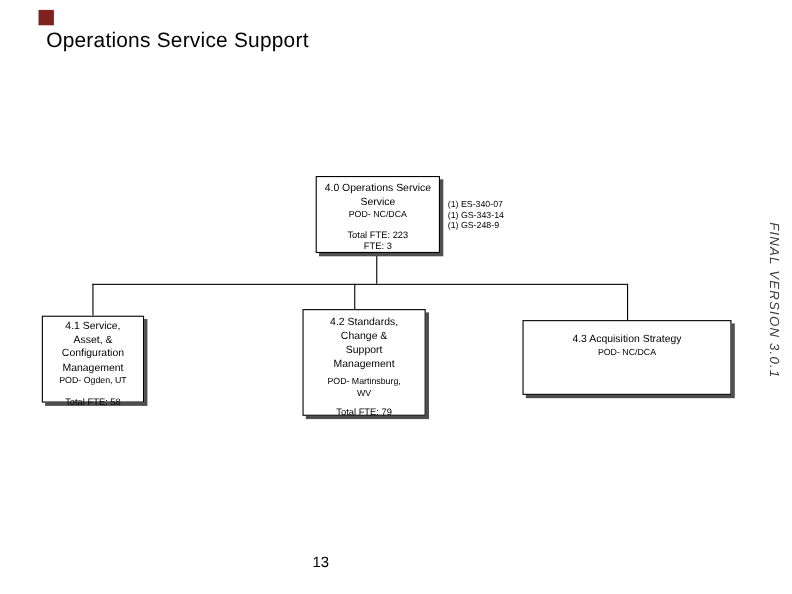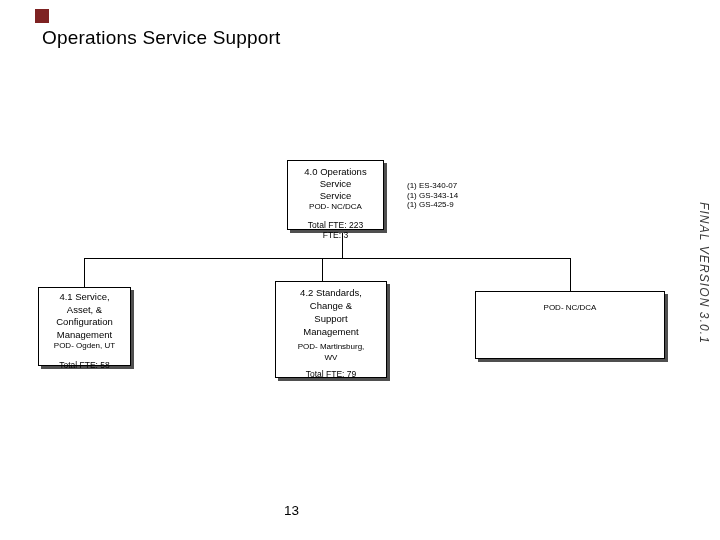--- a/index.html
+++ b/index.html
@@ -36,21 +36,21 @@
     border: 1.5px solid #000000;
     box-shadow: 3px 3px 0 0 #4f4f4f;
     box-sizing: border-box;
     text-align: center;
   }
   .org-box .name { font-size: 9.5px; line-height: 12.5px; }
   .org-box .pod  { font-size: 8px;  line-height: 10px; }
   .org-box .fte  { font-size: 8.5px; line-height: 10px; }
   .line { display: block; }
 
-  .box-root { left: 287px; top: 160px; width: 97px; height: 70px; padding-top: 5px; }
+  .box-root { left: 287px; top: 160px; width: 113px; height: 70px; padding-top: 5px; }
   .box-root .name { line-height: 12px; }
   .box-root .gap { height: 8px; }
 
   .box-c0 { left: 38px;  top: 287px; width: 93px;  height: 79px; padding-top: 3px; }
   .box-c0 .gap { height: 9px; }
 
   .box-c1 { left: 275px; top: 281px; width: 112px;  height: 97px; padding-top: 4px; }
   .box-c1 .name { line-height: 13px; }
   .box-c1 .gap-sm { height: 3px; }
   .box-c1 .gap { height: 6px; }
@@ -118,21 +118,21 @@
     <span class="line name">Service</span>
     <span class="line pod">POD- NC/DCA</span>
     <div class="gap"></div>
     <span class="line fte">Total FTE: 223</span>
     <span class="line fte">FTE: 3</span>
   </div>
 
   <div class="root-annotations">
     <span class="line">(1) ES-340-07</span>
     <span class="line">(1) GS-343-14</span>
-    <span class="line">(1) GS-425-9</span>
+    <span class="line">(1) GS-248-9</span>
   </div>
 
   <div class="org-box box-c0">
     <span class="line name">4.1 Service,</span>
     <span class="line name">Asset, &amp;</span>
     <span class="line name">Configuration</span>
     <span class="line name">Management</span>
     <span class="line pod">POD- Ogden, UT</span>
     <div class="gap"></div>
     <span class="line fte">Total FTE: 58</span>
@@ -144,20 +144,21 @@
     <span class="line name">Support</span>
     <span class="line name">Management</span>
     <div class="gap-sm"></div>
     <span class="line pod">POD- Martinsburg,</span>
     <span class="line pod">WV</span>
     <div class="gap"></div>
     <span class="line fte">Total FTE: 79</span>
   </div>
 
   <div class="org-box box-c2">
+    <span class="line name">4.3 Acquisition Strategy</span>
     <span class="line pod">POD- NC/DCA</span>
     <div class="gap"></div>
   </div>
 
   <div class="version-label">FINAL VERSION 3.0.1</div>
 
   <div class="page-number">13</div>
 
 </div>
 

